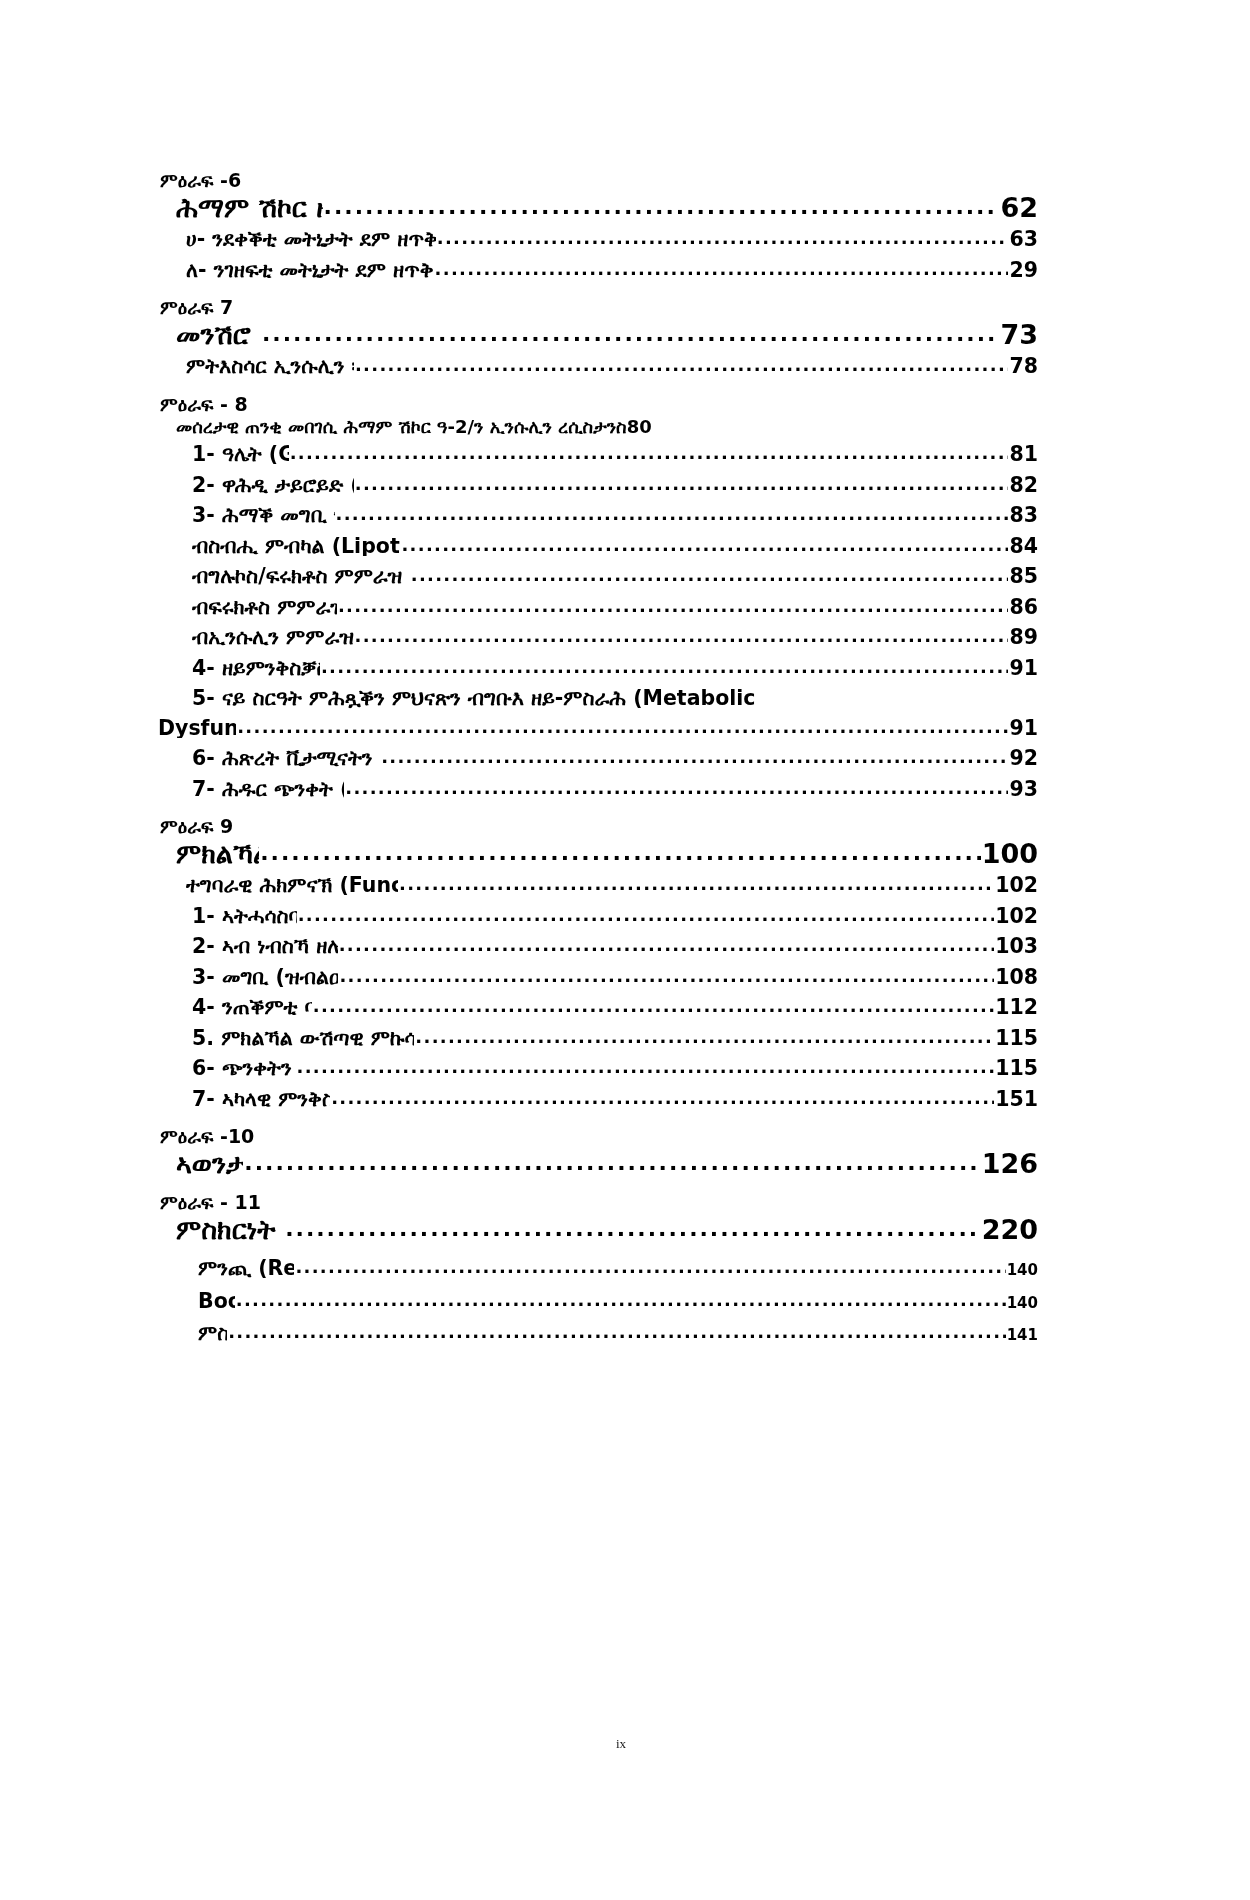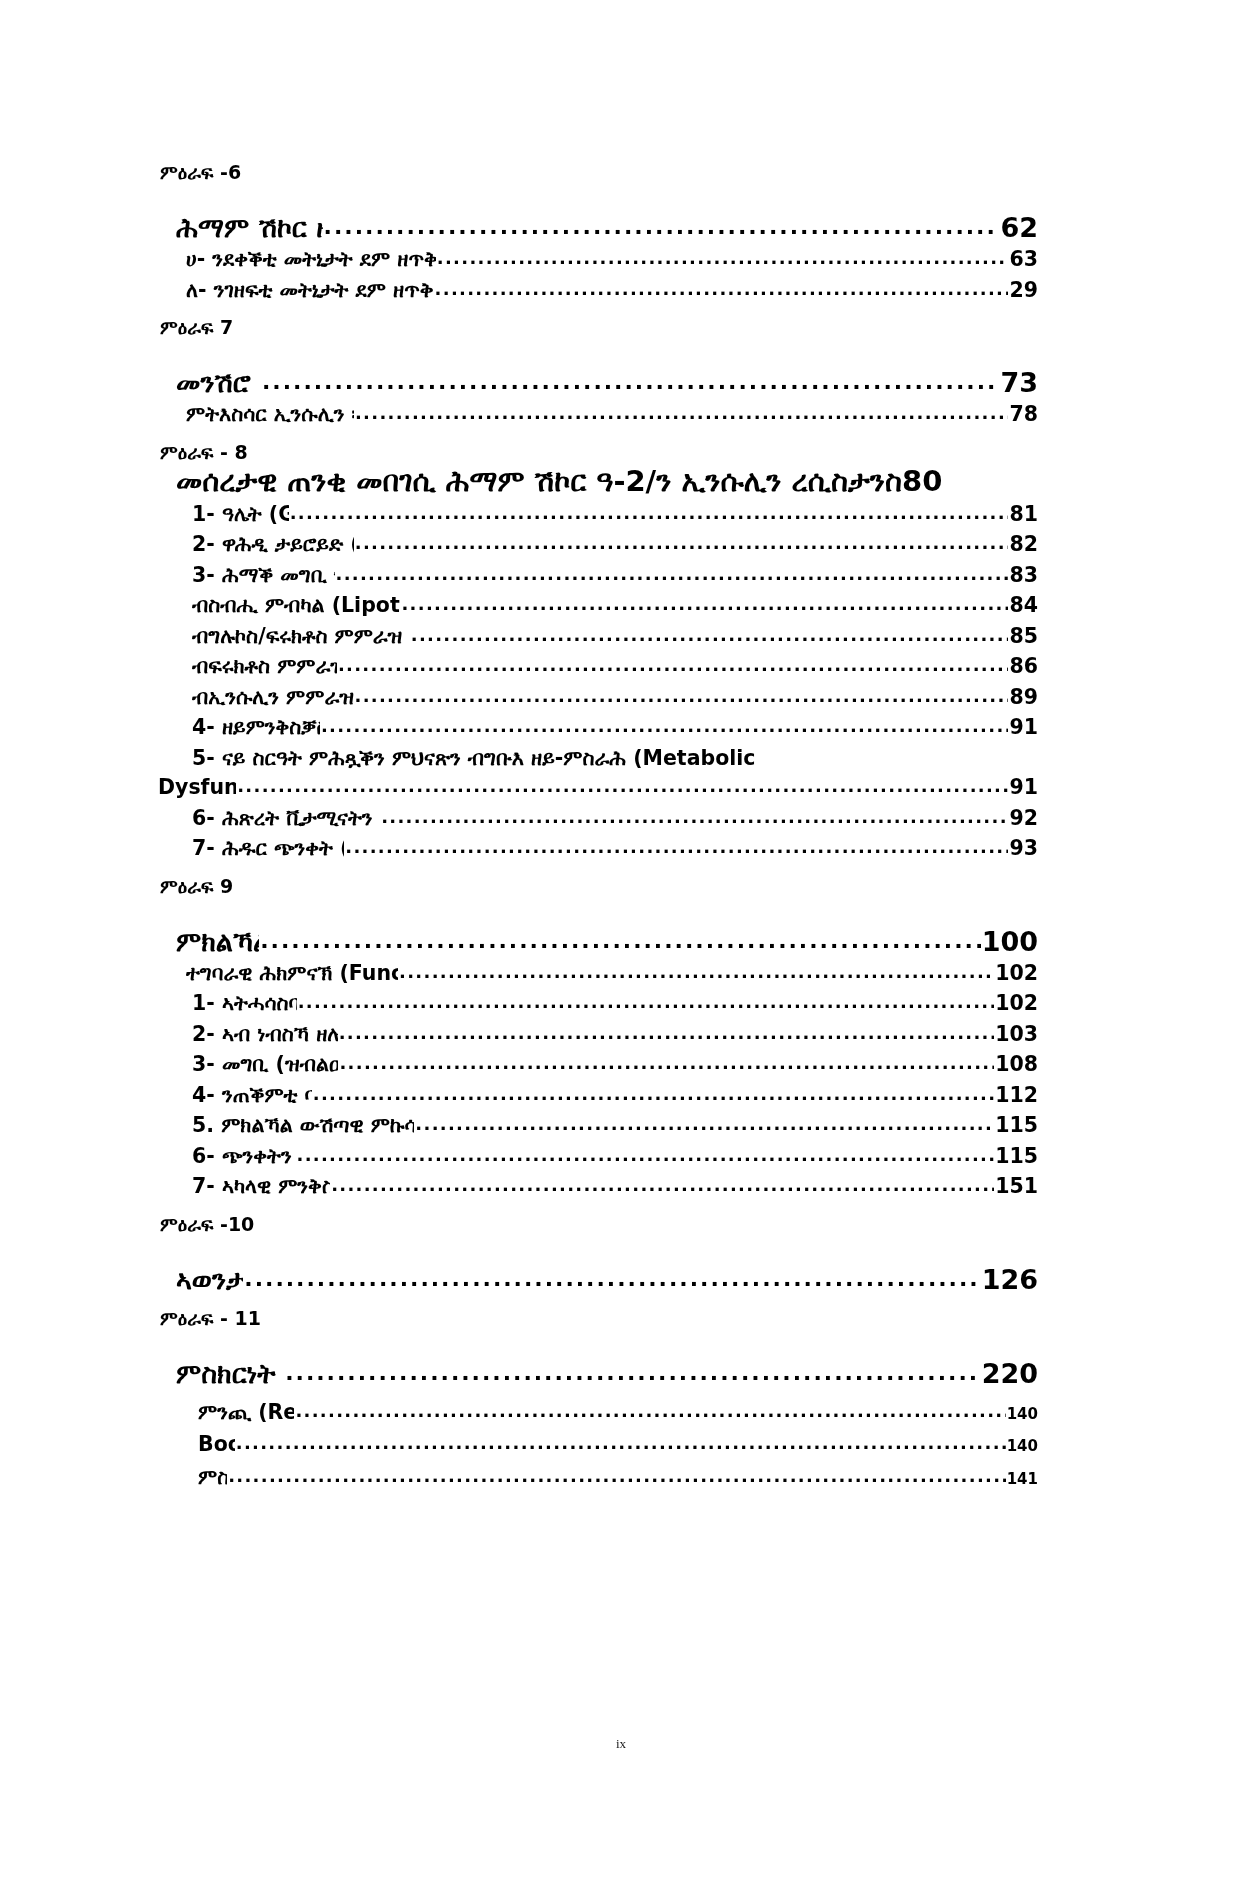--- a/index.html
+++ b/index.html
@@ -21,21 +21,21 @@
     left: 0;
     top: 0;
     width: 1250px;
     height: 1900px;
     background: #fff;
   }
 
   .toc-body {
     position: absolute;
     left: 158px;
-    top: 150px;
+    top: 158px;
     width: 880px;
   }
 
   
   .entry {
     display: flex;
     align-items: baseline;
     width: 100%;
     line-height: 1.0;
     white-space: nowrap;
@@ -79,25 +79,25 @@
     margin-left: 18px;
     width: 862px;
     padding-bottom: 3px;
   }
   .chap-head .leader {
     font-size: 22px;
     letter-spacing: 2px;
     position: relative;
     top: -3px;
   }
-  .chap-head .pg { font-size: 27px; margin-top: 28px; }
+  .chap-head .pg { font-size: 27px; }
 
   
   .chap-head-wide {
-    font-size: 29px;
+    font-size: 18px;
     font-weight: 700;
     margin-left: 18px;
     width: 880px;
     white-space: nowrap;
     padding-bottom: 3px;
     line-height: 1.05;
   }
 
   
   .sub {

